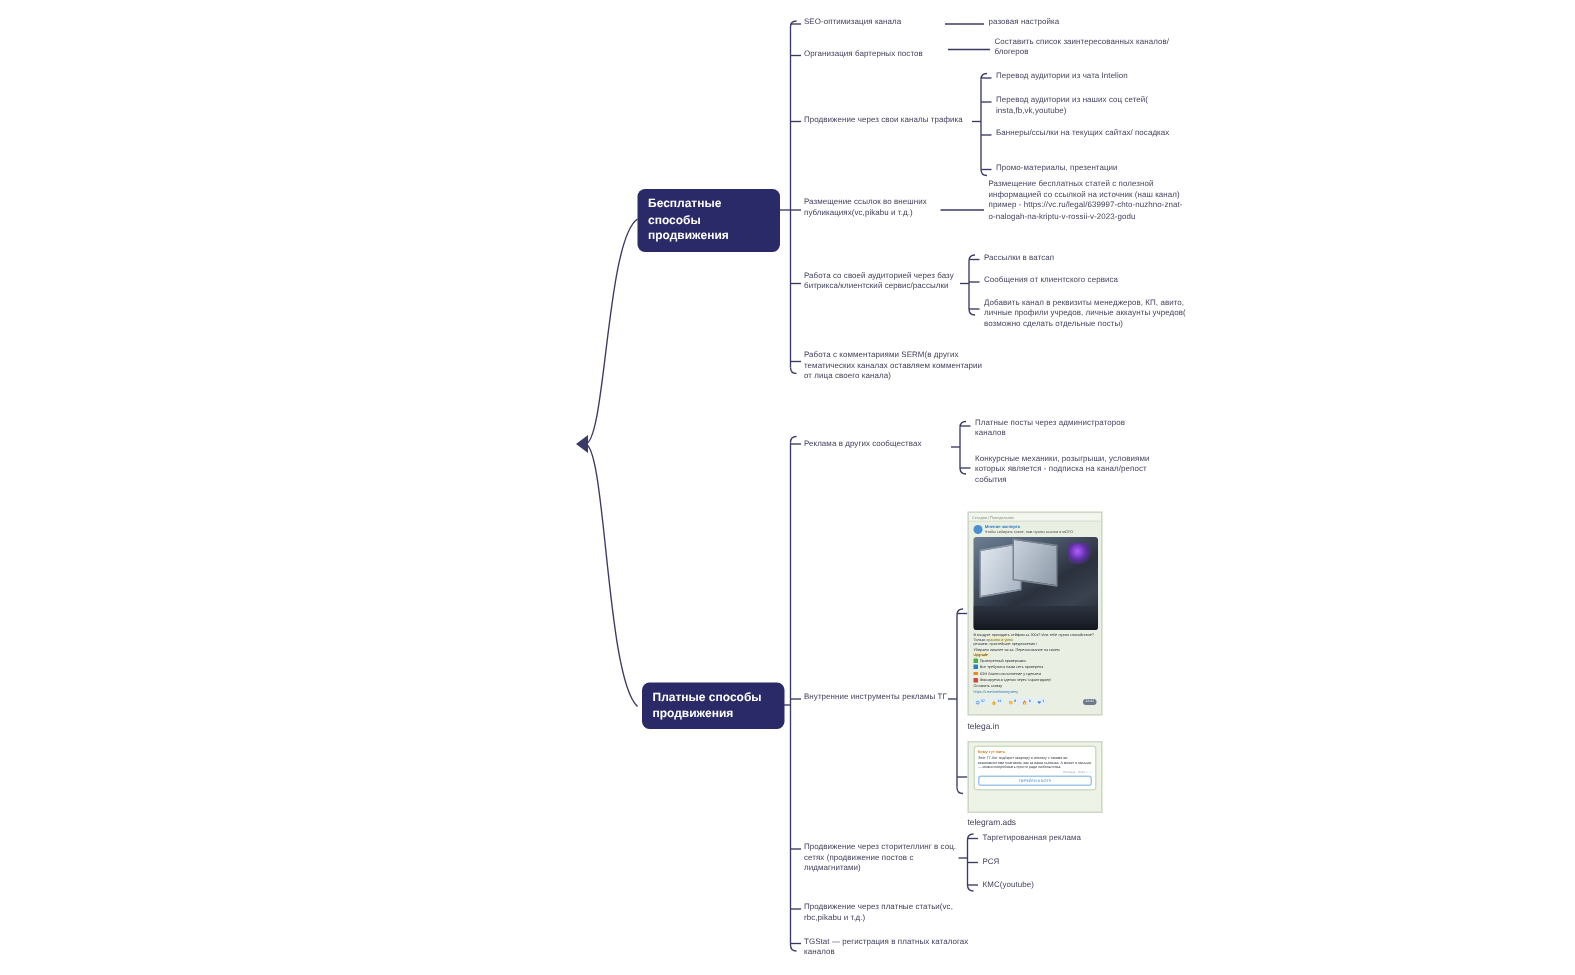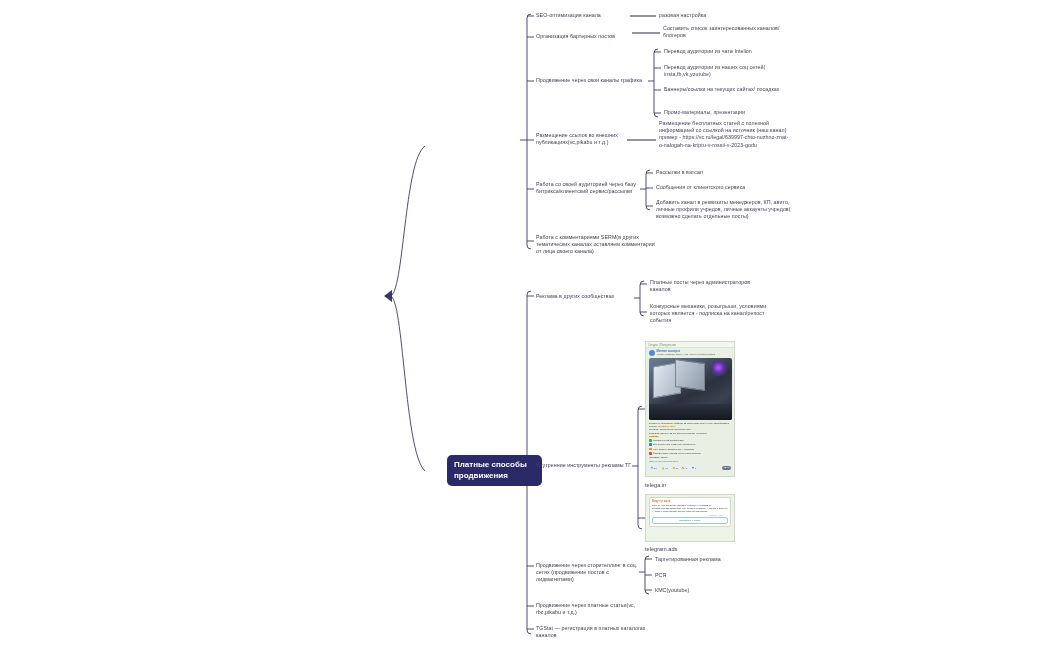--- a/index.html
+++ b/index.html
@@ -59,21 +59,21 @@
     background: #2a2a68;
     border-radius: 5px;
     color: #ffffff;
     font-size: 8px;
     font-weight: bold;
     line-height: 10.5px;
     padding: 5px 7px;
     box-sizing: border-box;
   }
   .branch-free { left: 425px; top: 126px; }
-  .branch-paid { left: 447px; top: 455px; }
+  .branch-paid { left: 428px; top: 455px; }
 
   
   .leaf {
     position: absolute;
     font-size: 5.3px;
     line-height: 7.2px;
     color: #3d3d58;
     letter-spacing: 0.05px;
   }
   .leaf.l1 { color: #3d3d58; }
@@ -305,20 +305,23 @@
       <path d="M645 560 L645 590"></path>
       <path d="M645 560 q0 -4 4 -4"></path>
       <path d="M645 590 q0 4 4 4"></path>
       <path d="M645 559 L652 559"></path>
       <path d="M645 575 L652 575"></path>
       <path d="M645 590 L652 590"></path>
     </g>
   </svg>
 
 
+  <div class="branch-node branch-free">
+    <span>Бесплатные способы продвижения</span>
+  </div>
   <div class="branch-node branch-paid">
     <span>Платные способы продвижения</span>
   </div>
 
   <div class="leaf l1" style="left:536px; top:12px; width:96px;">SEO-оптимизация канала</div>
   <div class="leaf l2" style="left:659px; top:12px; width:90px;">разовая настройка</div>
 
   <div class="leaf l1" style="left:536px; top:33px; width:98px;">Организация бартерных постов</div>
   <div class="leaf l2" style="left:663px; top:25px; width:118px;">Составить список заинтересованных каналов/блогеров</div>
 

